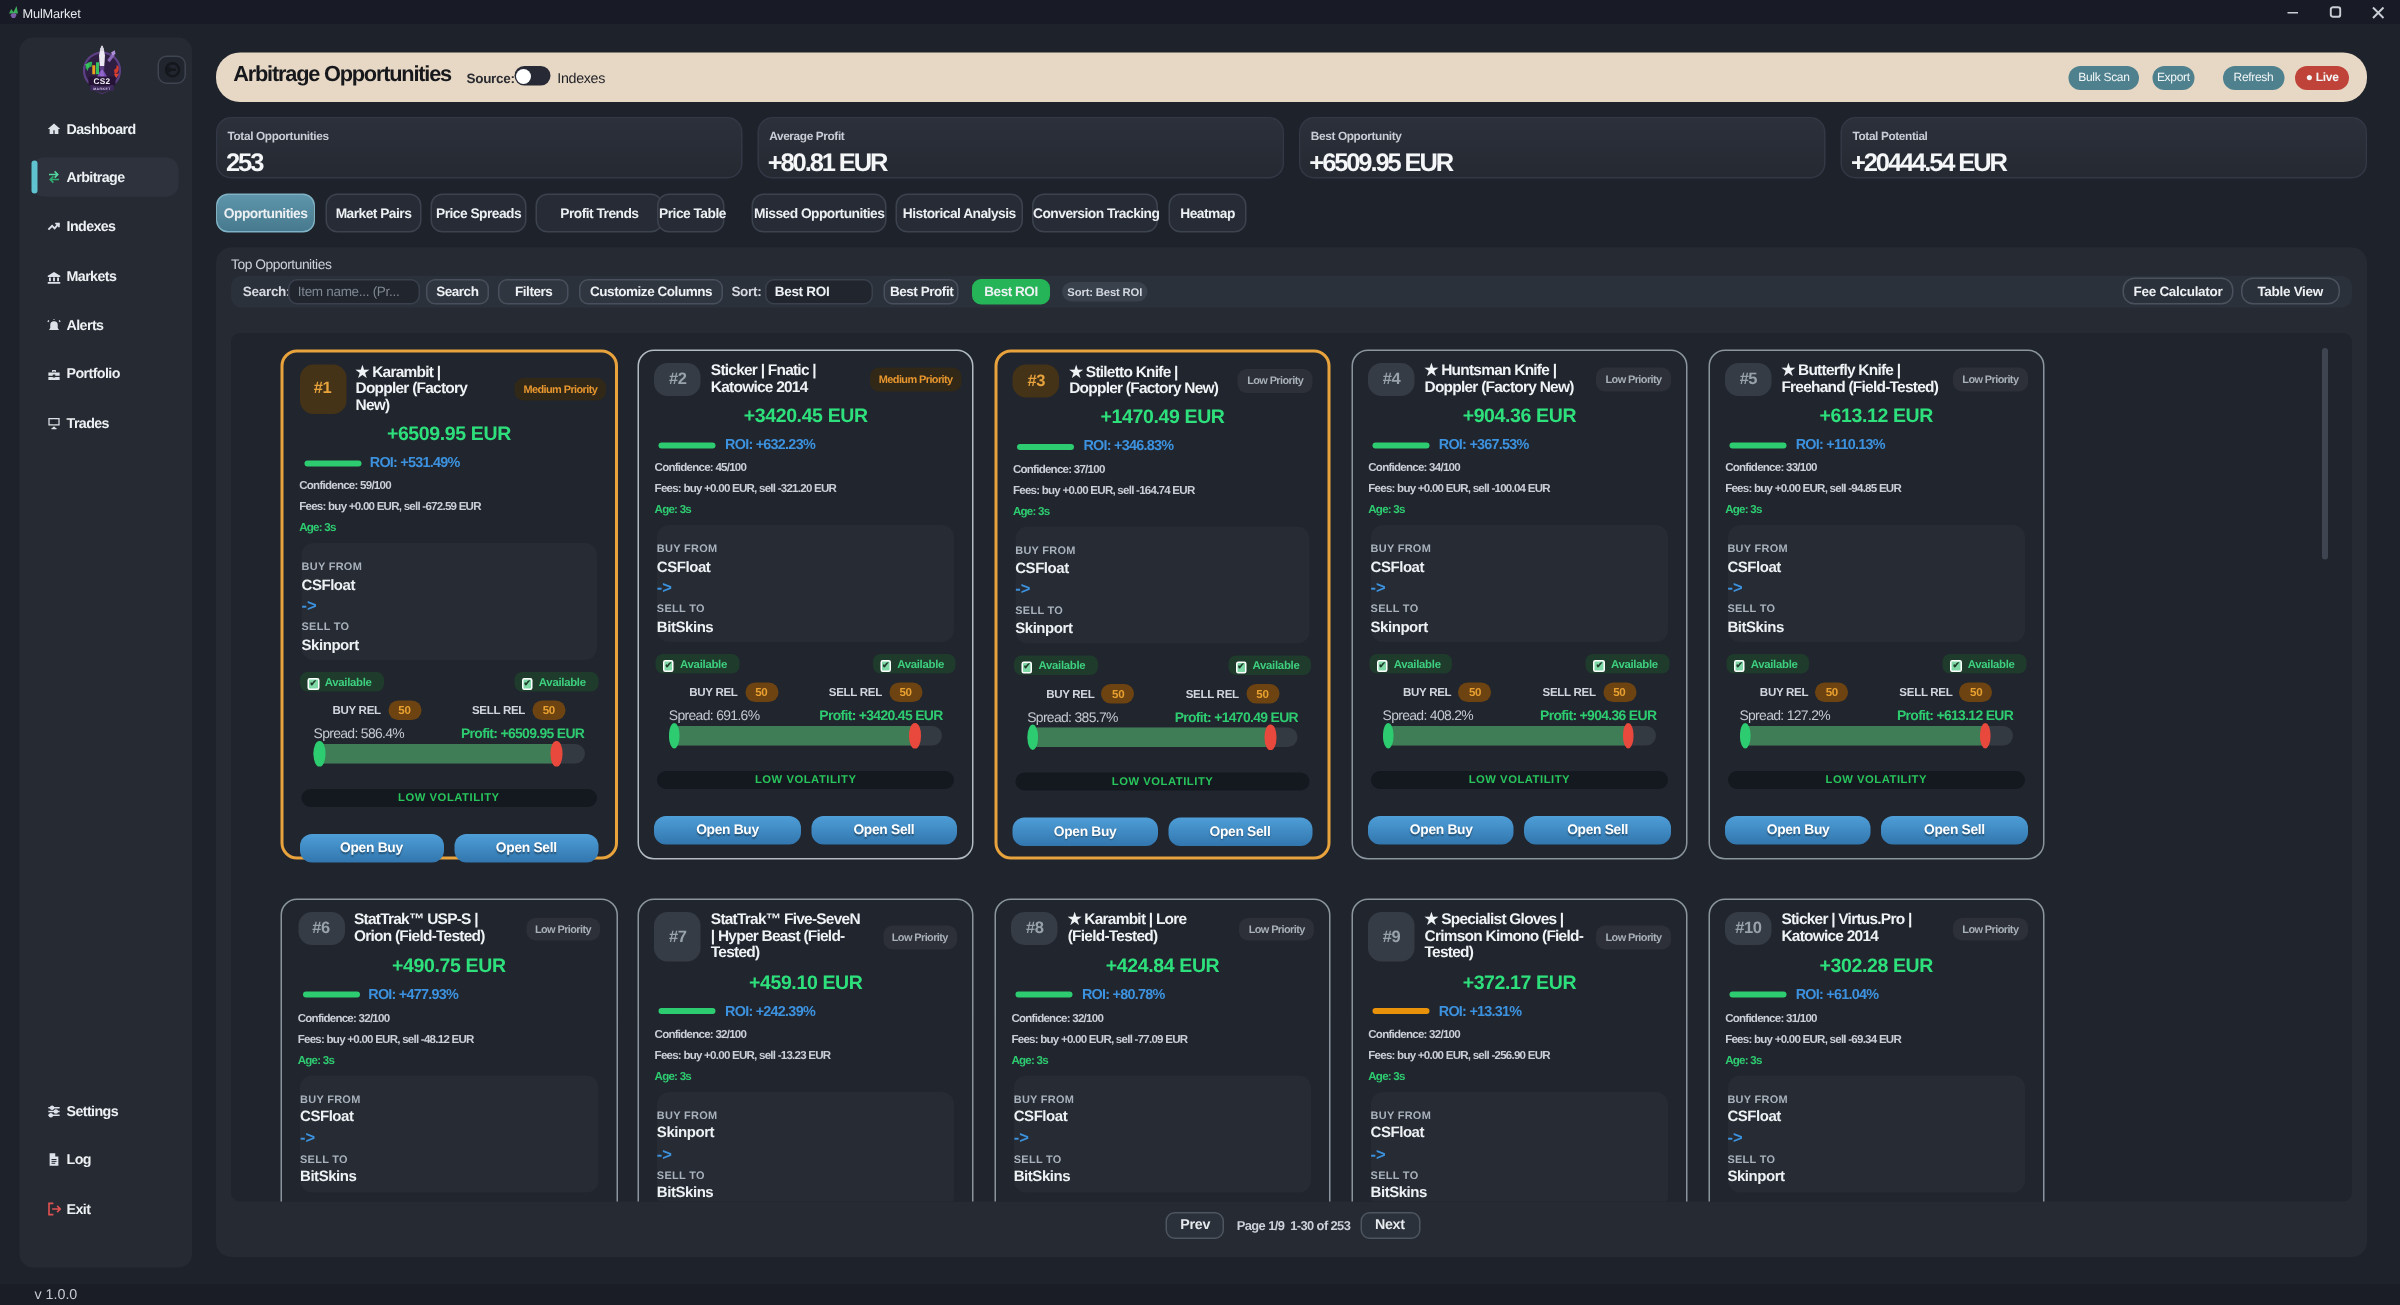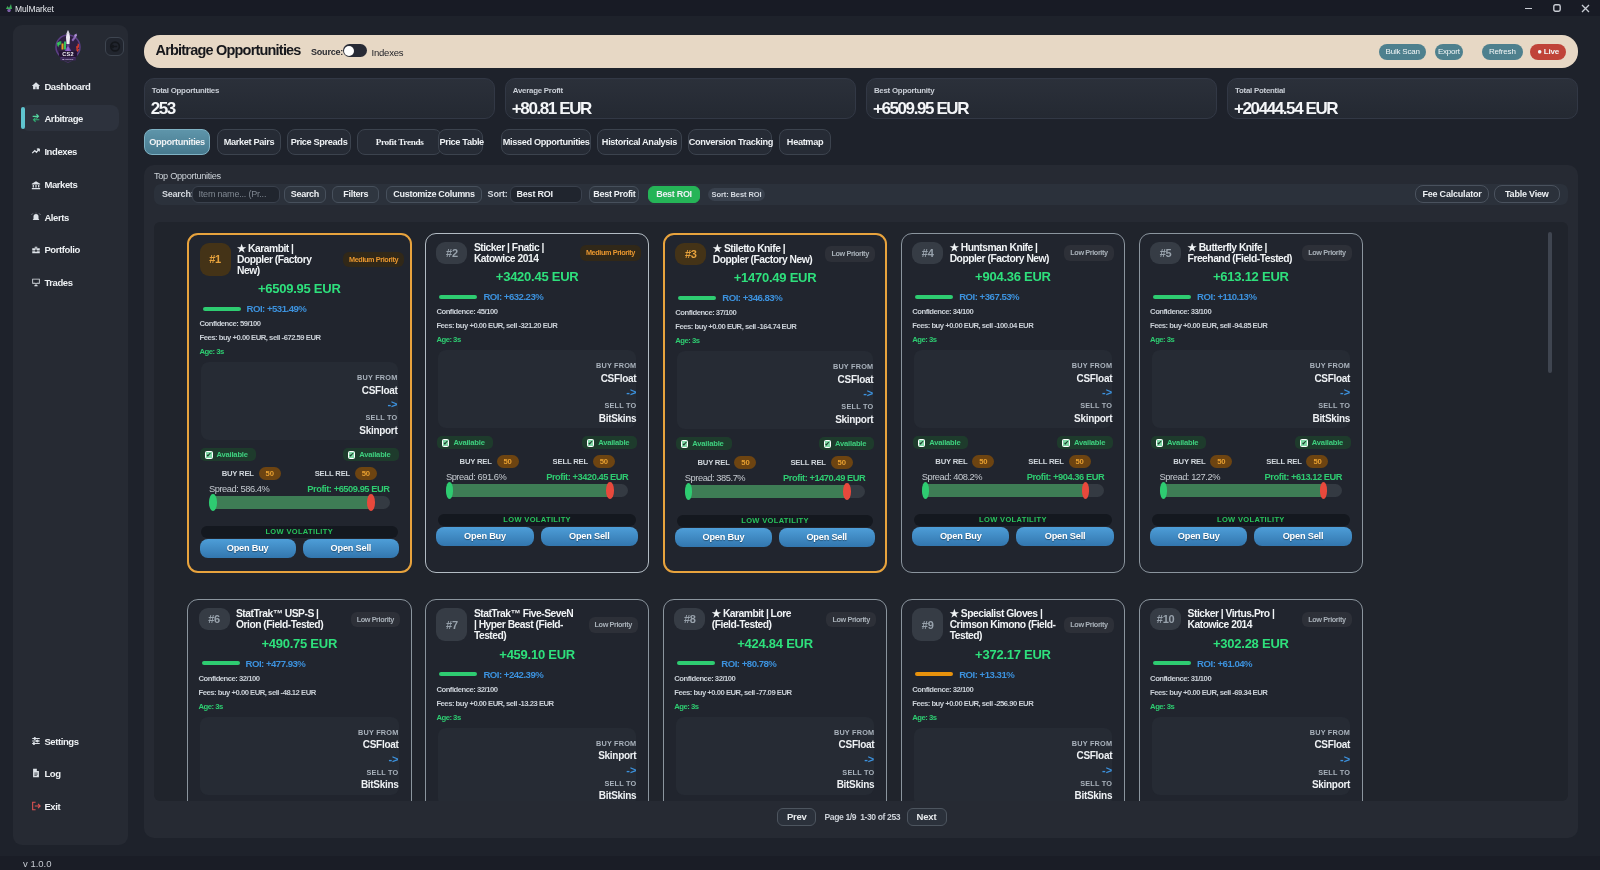--- a/index.html
+++ b/index.html
@@ -52,21 +52,21 @@
 .ctitle { margin-left:6.5px; font-size:10.3px; font-weight:bold; color:#f0f3f5; line-height:11px; letter-spacing:-0.5px; width:106px; flex:none; white-space:nowrap; }
 .prio { margin-left:auto; align-self:center; white-space:nowrap; height:15.5px; border-radius:6px; font-size:7.3px; font-weight:bold; line-height:15.5px; padding:0 6px; letter-spacing:-0.4px; }
 .prio.med { background:#312818; color:#e8962e; }
 .prio.low { background:#2d3038; color:#a8b0b8; }
 .price { margin-top:5.5px; text-align:center; font-size:13px; line-height:15px; font-weight:bold; color:#2ee07c; letter-spacing:-0.25px; }
 .roirow { margin-top:7px; display:flex; align-items:center; justify-content:flex-start; padding-left:3px; }
 .roibar { width:38px; height:4px; border-radius:2px; background:#2ecc71; margin-right:6px; flex:none; }
 .roitxt { font-size:9.6px; font-weight:bold; color:#3c92de; letter-spacing:-0.5px; }
 .meta { margin-top:5px; text-align:left; font-size:7.7px; line-height:9px; font-weight:bold; color:#c9cfd6; letter-spacing:-0.5px; }
 .meta.age { color:#2ecc71; }
-.route { margin:6px 1.5px 0; background:#262b34; border-radius:8px; text-align:right; padding:11px 0 4.5px; }
+.route { margin:6px 1.5px 0; background:#262b34; border-radius:8px; text-align:left; padding:11px 0 4.5px; }
 .rl { font-size:7.3px; font-weight:bold; color:#a9b2bc; letter-spacing:0.2px; }
 .rv { font-size:10px; font-weight:bold; color:#eef1f4; margin-top:2.5px; letter-spacing:-0.3px; }
 .ra { font-size:11px; font-weight:bold; color:#3c92de; margin:2.5px 0 3px; }
 .route .rl + .rv { margin-bottom:0; }
 .route .ra + .rl { margin-top:0; }
 .avrow { margin:8px 0.5px 0; display:flex; justify-content:space-between; }
 .avail { background:#1e3b2c; border-radius:5px; height:13px; line-height:13px; font-size:7.6px; font-weight:bold; color:#3ecf7e; padding:0 8px 0 5px; letter-spacing:-0.2px; }
 .chk { display:inline-block; width:7.5px; height:7.5px; background:#7fd9a6; border:1px solid #fff; border-radius:1.5px; color:#1e3b2c; font-size:6px; line-height:7px; text-align:center; margin-right:4px; vertical-align:0px; }
 .relrow { margin-top:5.5px; display:flex; justify-content:center; gap:34px; }
 .relg { text-align:center; font-size:7.7px; font-weight:bold; color:#d0d6dc; line-height:13px; letter-spacing:-0.2px; }
@@ -74,21 +74,21 @@
 .sprow { margin:4px 9.5px 0; display:flex; justify-content:space-between; font-size:9.3px; letter-spacing:-0.45px; }
 .spl { color:#c5cad0; }
 .spr { color:#2ecc71; font-weight:bold; }
 .slider { position:relative; margin:0.5px 9.5px 0; height:16.5px; }
 .slider .track, .slider:before { content:""; position:absolute; left:0; right:0; top:1.5px; height:13.5px; background:#343a42; border-radius:7px; }
 .slider .fill { position:absolute; left:0; top:1.5px; width:90%; height:13.5px; background:#3e7d55; border-radius:7px 0 0 7px; }
 .dotg,.dotr { position:absolute; top:0; width:7.5px; height:16.5px; border-radius:50%; }
 .dotg { left:0; background:#2ecc71; }
 .dotr { left:calc(90% - 4px); background:#e8493c; }
 .lowvol { margin:15px 1.5px 0; height:12.5px; background:#14181f; border-radius:6px; text-align:center; font-size:7.5px; font-weight:bold; color:#28c45c; line-height:12.5px; letter-spacing:0.35px; }
-.btnrow { margin-top:1px; display:flex; gap:7px; }
+.btnrow { margin-top:18px; display:flex; gap:7px; }
 .obtn { flex:1; height:19px; background:linear-gradient(#4e9ed8,#3276ae); border-radius:8px; text-align:center; line-height:19px; font-size:9.2px; font-weight:bold; color:#fff; text-shadow:0 1px 1px rgba(0,0,0,0.4); letter-spacing:-0.2px; }
 #pager { position:absolute; left:0; width:1434.5px; top:643px; height:22px; }
 .pbtn { position:absolute; height:18px; background:#2b313b; border:1px solid #4d555f; border-radius:6px; color:#e8ebee; font-size:9.5px; font-weight:bold; text-align:center; line-height:16px; letter-spacing:-0.2px; }
 #ptext { position:absolute; left:681px; top:4.5px; font-size:8.6px; font-weight:bold; color:#ccd1d8; letter-spacing:-0.4px; }
 #statusbar { position:absolute; left:0; top:856px; width:1600px; height:14px; background:#1a1d26; }
 #statusbar span { position:absolute; left:3px; top:2px; font-size:9.5px; color:#c6cbd1;margin-left:20px; }
 </style></head><body>
 <div id="titlebar">
   <svg id="tlogo" viewBox="0 0 20 22">
       <path d="M4 14 7 8l3 4 4-8 2 10z" fill="#3fae5c"></path>
@@ -246,21 +246,21 @@
     <div class="slab">Best Opportunity</div>
     <div class="sval">+6509.95 EUR</div>
   </div>
 <div class="stat" style="left:1227.0px;">
     <div class="slab">Total Potential</div>
     <div class="sval">+20444.54 EUR</div>
   </div>
 <div class="tab active" style="left:143.8px;width:66.5px;">Opportunities</div>
 <div class="tab" style="left:217.4px;width:63.2px;">Market Pairs</div>
 <div class="tab" style="left:287.2px;width:63.7px;">Price Spreads</div>
-<div class="tab" style="left:357.1px;width:85px;font-family:Liberation Serif, serif;">Profit Trends</div>
+<div class="tab" style="left:357.1px;width:85px;">Profit Trends</div>
 <div class="tab" style="left:426.4px;width:45px;margin-left:12px;">Price Table</div>
 <div class="tab" style="left:501.0px;width:90.3px;">Missed Opportunities</div>
 <div class="tab" style="left:597.4px;width:84.2px;">Historical Analysis</div>
 <div class="tab" style="left:687.7px;width:84.1px;">Conversion Tracking</div>
 <div class="tab" style="left:778.9px;width:52.3px;">Heatmap</div>
 <div id="panel">
   <div id="topopp">Top Opportunities</div>
   <div id="toolbar">
     <span class="tbi tlab" style="left:8.4px;">Search:</span>
     <div class="tbi tinput" style="left:38px;width:88px;">Item name... (Pr...</div>

